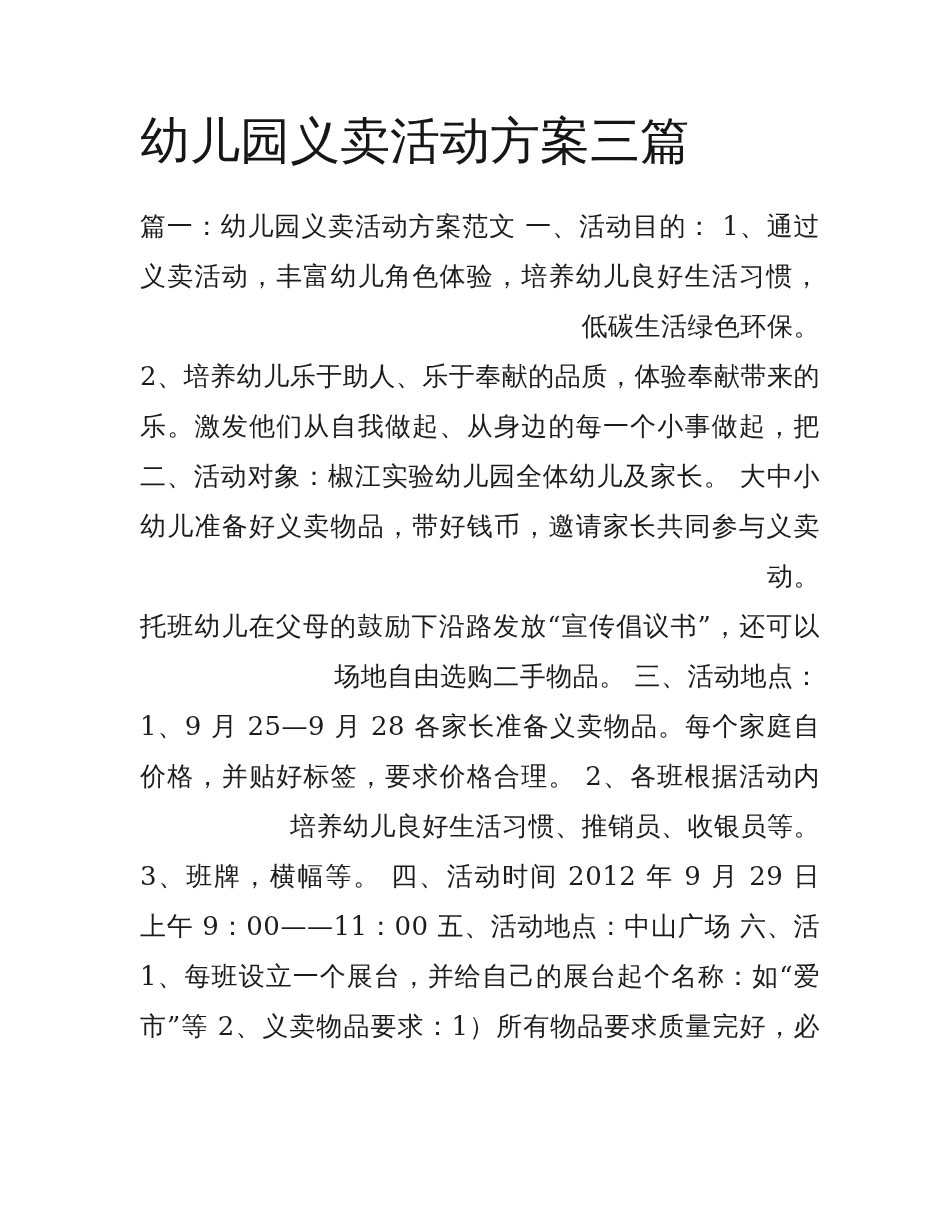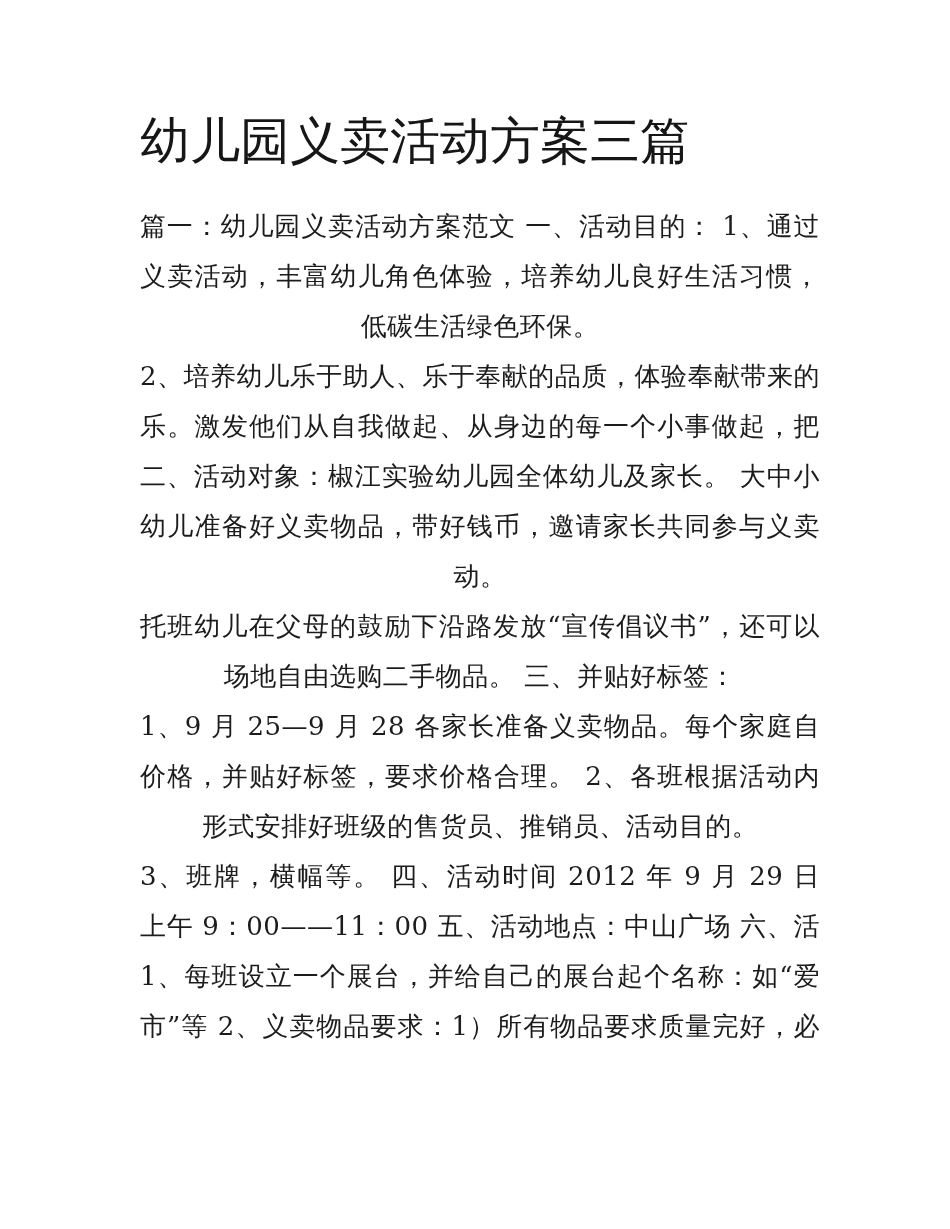--- a/index.html
+++ b/index.html
@@ -33,21 +33,21 @@
     left: 140px;
     top: 201px;
     width: 680px;
   }
   .line {
     height: 50px;
     line-height: 50px;
     font-size: 26px;
     letter-spacing: 0.5px;
     overflow: hidden;
-    text-align: center;
+    text-align: right;
     color: #1c1c1c;
   }
   
   .line.j {
     text-align: justify;
     text-align-last: justify;
   }
 </style>
 </head>
 <body>
@@ -59,23 +59,23 @@
   <div class="doc-body">
     <div class="line j">篇一：幼儿园义卖活动方案范文 一、活动目的： 1、通过此次</div>
     <div class="line j">义卖活动，丰富幼儿角色体验，培养幼儿良好生活习惯，提倡</div>
     <div class="line">低碳生活绿色环保。</div>
     <div class="line j">2、培养幼儿乐于助人、乐于奉献的品质，体验奉献带来的快</div>
     <div class="line j">乐。激发他们从自我做起、从身边的每一个小事做起，把自己</div>
     <div class="line j">二、活动对象：椒江实验幼儿园全体幼儿及家长。 大中小班</div>
     <div class="line j">幼儿准备好义卖物品，带好钱币，邀请家长共同参与义卖活</div>
     <div class="line">动。</div>
     <div class="line j">托班幼儿在父母的鼓励下沿路发放“宣传倡议书”，还可以进入</div>
-    <div class="line">场地自由选购二手物品。 三、并贴好标签：</div>
+    <div class="line">场地自由选购二手物品。 三、活动地点：</div>
     <div class="line j">1、9 月 25—9 月 28 各家长准备义卖物品。每个家庭自己定好</div>
     <div class="line j">价格，并贴好标签，要求价格合理。 2、各班根据活动内容和</div>
-    <div class="line">形式安排好班级的售货员、推销员、活动目的。</div>
+    <div class="line">培养幼儿良好生活习惯、推销员、收银员等。</div>
     <div class="line j">3、班牌，横幅等。 四、活动时间 2012 年 9 月 29 日（周六）</div>
     <div class="line j">上午 9：00——11：00 五、活动地点：中山广场 六、活动要求</div>
     <div class="line j">1、每班设立一个展台，并给自己的展台起个名称：如“爱心超</div>
     <div class="line j">市”等 2、义卖物品要求：1）所有物品要求质量完好，必须保</div>
   </div>
 
 </div>
 
 </body></html>

